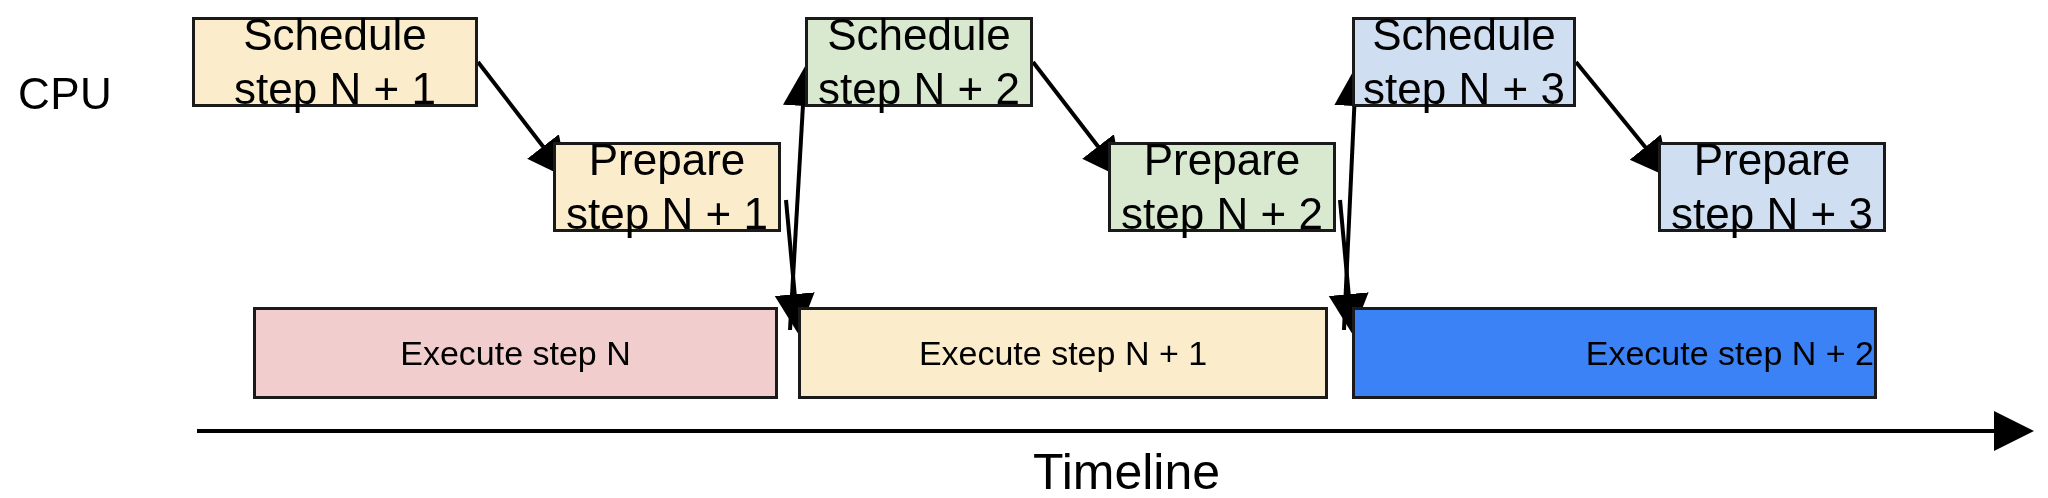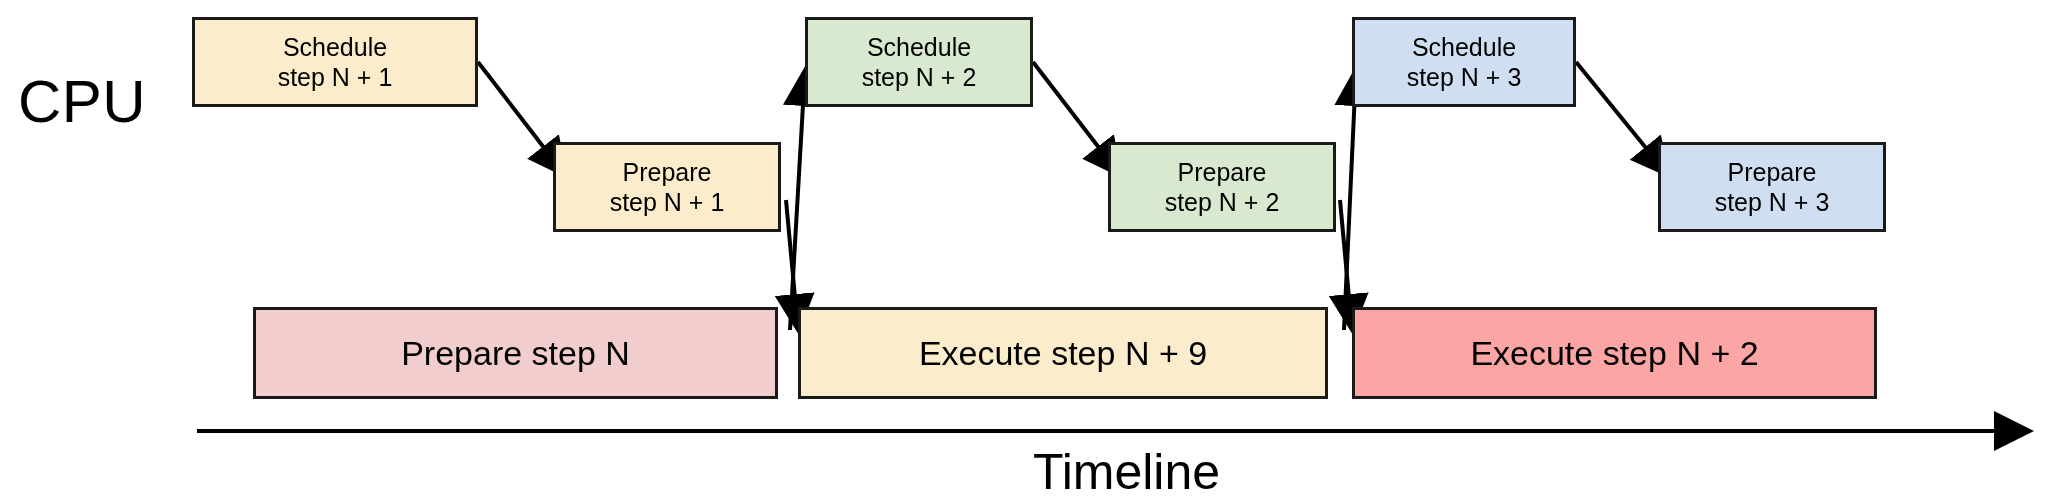--- a/index.html
+++ b/index.html
@@ -21,37 +21,37 @@
   #svg-layer {
     position: absolute;
     left: 0;
     top: 0;
     width: 2048px;
     height: 498px;
     pointer-events: none;
   }
   .row-label {
     position: absolute;
-    font-size: 60px;
+    font-size: 44px;
     color: #000000;
     line-height: 1;
     letter-spacing: 0.5px;
     white-space: nowrap;
   }
   .task-box {
     position: absolute;
     box-sizing: border-box;
     border: 3px solid #1a1a1a;
     display: flex;
     flex-direction: column;
     align-items: center;
     justify-content: center;
     text-align: center;
     color: #000000;
-    font-size: 25px;
+    font-size: 44px;
     line-height: 1.22;
     z-index: 3;
   }
   .task-box .ln { display: block; white-space: nowrap; }
   .gpu-box {
     position: absolute;
     box-sizing: border-box;
     border: 3px solid #1a1a1a;
     display: flex;
     align-items: center;
@@ -123,26 +123,26 @@
     <span class="ln">Schedule</span>
     <span class="ln">step N + 3</span>
   </div>
 
   <div class="task-box" style="left:1658px; top:142px; width:228px; height:90px; background:#cfdff1;">
     <span class="ln">Prepare</span>
     <span class="ln">step N + 3</span>
   </div>
 
   <div class="gpu-box" style="left:253px; top:307px; width:525px; height:92px; background:#f2cdcd;">
-    <span>Prepare step N</span>
+    <span>Execute step N</span>
   </div>
 
   <div class="gpu-box" style="left:798px; top:307px; width:530px; height:92px; background:#fbeccb;">
-    <span>Execute step N + 9</span>
+    <span>Execute step N + 1</span>
   </div>
 
-  <div class="gpu-box" style="left:1352px; top:307px; width:525px; height:92px; background:#fca5a5;">
+  <div class="gpu-box" style="left:1352px; top:307px; width:525px; height:92px; background:#3b82f6;justify-content:flex-end;">
     <span>Execute step N + 2</span>
   </div>
 
   <div class="timeline-label" style="left:1033px; top:443px;">Timeline</div>
 
 </div>
 
 </body></html>

